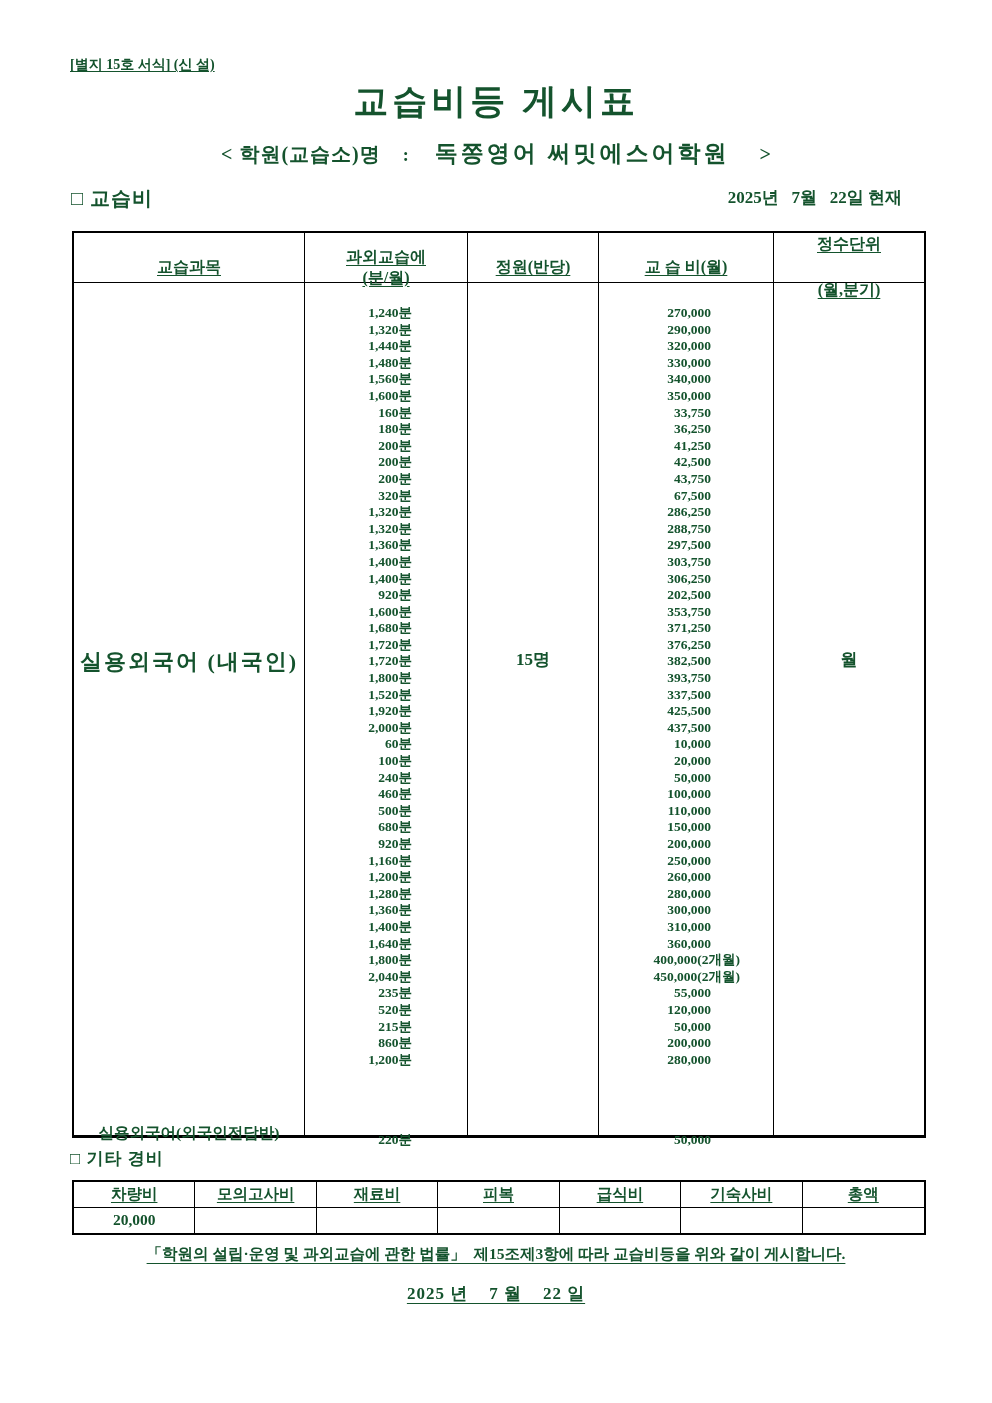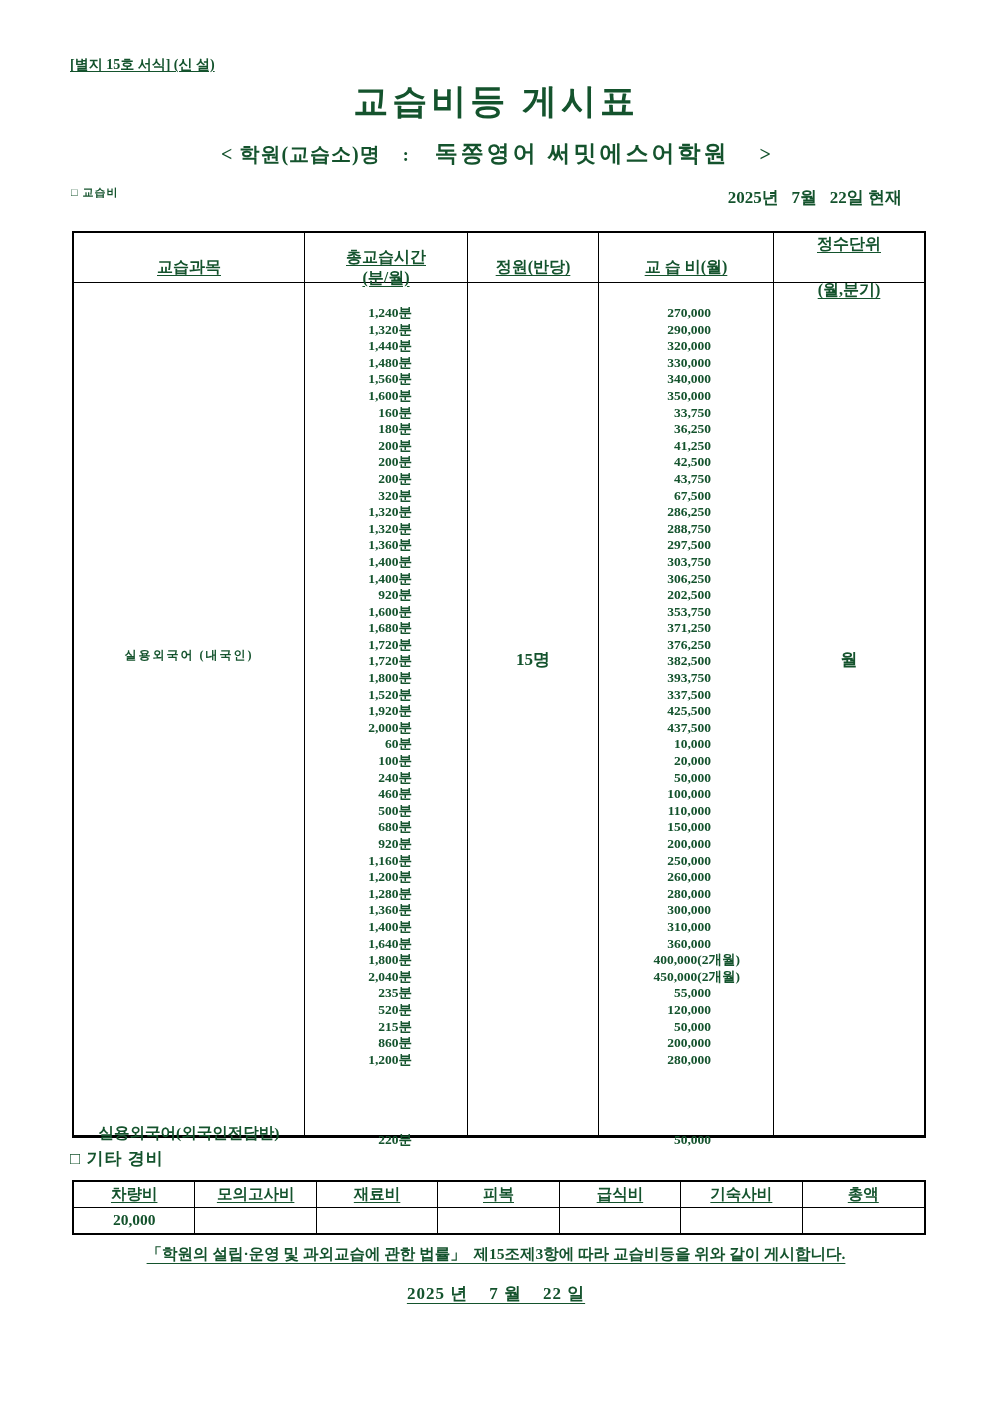--- a/index.html
+++ b/index.html
@@ -18,21 +18,21 @@
   .title { position:absolute; top:78px; left:0; width:100%;
     text-align:center; font-size:35px; letter-spacing:4px; }
 
   .subtitle { position:absolute; top:138px; left:0; width:100%;
     display:flex; justify-content:center; align-items:baseline; }
   .sub-prefix { font-size:20px; letter-spacing:1px; }
   .sub-colon  { font-size:18px; margin:0 26px 0 22px; }
   .sub-name   { font-size:23px; letter-spacing:3px; }
   .sub-suffix { font-size:20px; margin-left:30px; }
 
-  .fee-label { position:absolute; left:71px; top:185px; font-size:11px; letter-spacing:1px; }
+  .fee-label { position:absolute; left:71px; top:185px; font-size:20px; letter-spacing:1px; }
   .date-note { position:absolute; right:90px; top:186px; font-size:17px; white-space:pre; }
 
   
   .main-table { position:absolute; left:72px; top:223px; width:854px;
     border:2px solid #000; border-bottom:3px solid #000;margin-top:8px; }
   .mt-header { display:grid; grid-template-columns:231px 163px 131px 175px 1fr;
     height:50px; border-bottom:1px solid #000; }
   .mt-header > div { border-right:1px solid #000; display:flex; flex-direction:column;
     align-items:center; justify-content:center; font-size:16px; line-height:21px; }
   .mt-header > div:last-child { border-right:none;gap:25px; }
@@ -42,21 +42,21 @@
   .mt-col { position:relative; border-right:1px solid #000; }
   .mt-col:last-child { border-right:none; }
 
   .num-list { position:absolute; top:22px; left:0; right:0; }
   .col-minutes .num-list { text-align:right; padding-right:55px; }
   .col-fees    .num-list { text-align:right; padding-right:62px; }
   .cell-line { height:16.6px; line-height:16.6px; font-size:13.5px; }
   .cell-line.note-row { margin-right:-29px; }
 
   .subject-domestic { position:absolute; top:364px; left:0; right:0;
-    text-align:center; font-size:12px; letter-spacing:2px; }
+    text-align:center; font-size:22px; letter-spacing:2px; }
   .subject-foreign { position:absolute; top:840px; left:0; right:0;
     text-align:center; font-size:15.5px; letter-spacing:0px; }
   .capacity-val, .unit-val { position:absolute; top:365px; left:0; right:0;
     text-align:center; font-size:17px; }
   .foreign-line { position:absolute; top:848px; left:0; right:0;
     height:17px; line-height:17px; font-size:13.5px; }
   .col-minutes .foreign-line { text-align:right; padding-right:55px; }
   .col-fees    .foreign-line { text-align:right; padding-right:62px; }
 
   
@@ -96,21 +96,21 @@
 
   <div class="fee-label">□ 교습비</div>
   <div class="date-note">2025년   7월   22일 현재</div>
 
   <div class="main-table">
     <div class="mt-header">
       <div>
         <span class="u">교습과목</span>
       </div>
       <div>
-        <span class="u">총교습시간</span>
+        <span class="u">과외교습에</span>
         <span class="u">(분/월)</span>
       </div>
       <div>
         <span class="u">정원(반당)</span>
       </div>
       <div>
         <span class="u">교 습 비(월)</span>
       </div>
       <div>
         <span class="u">정수단위</span>

